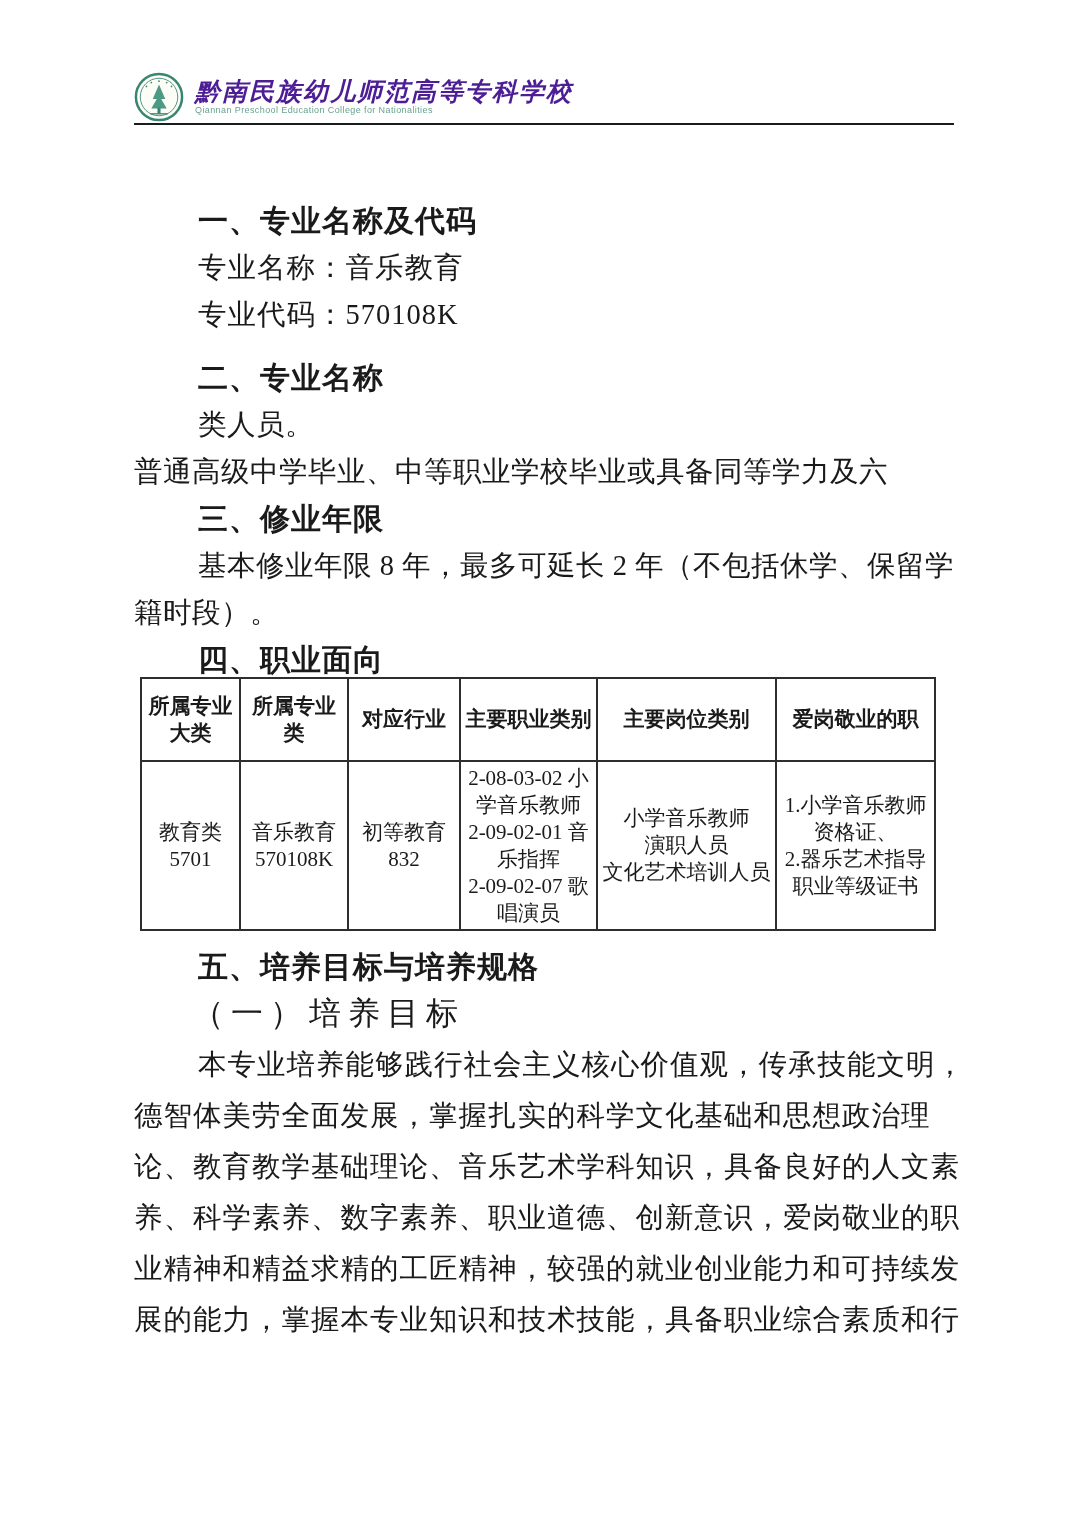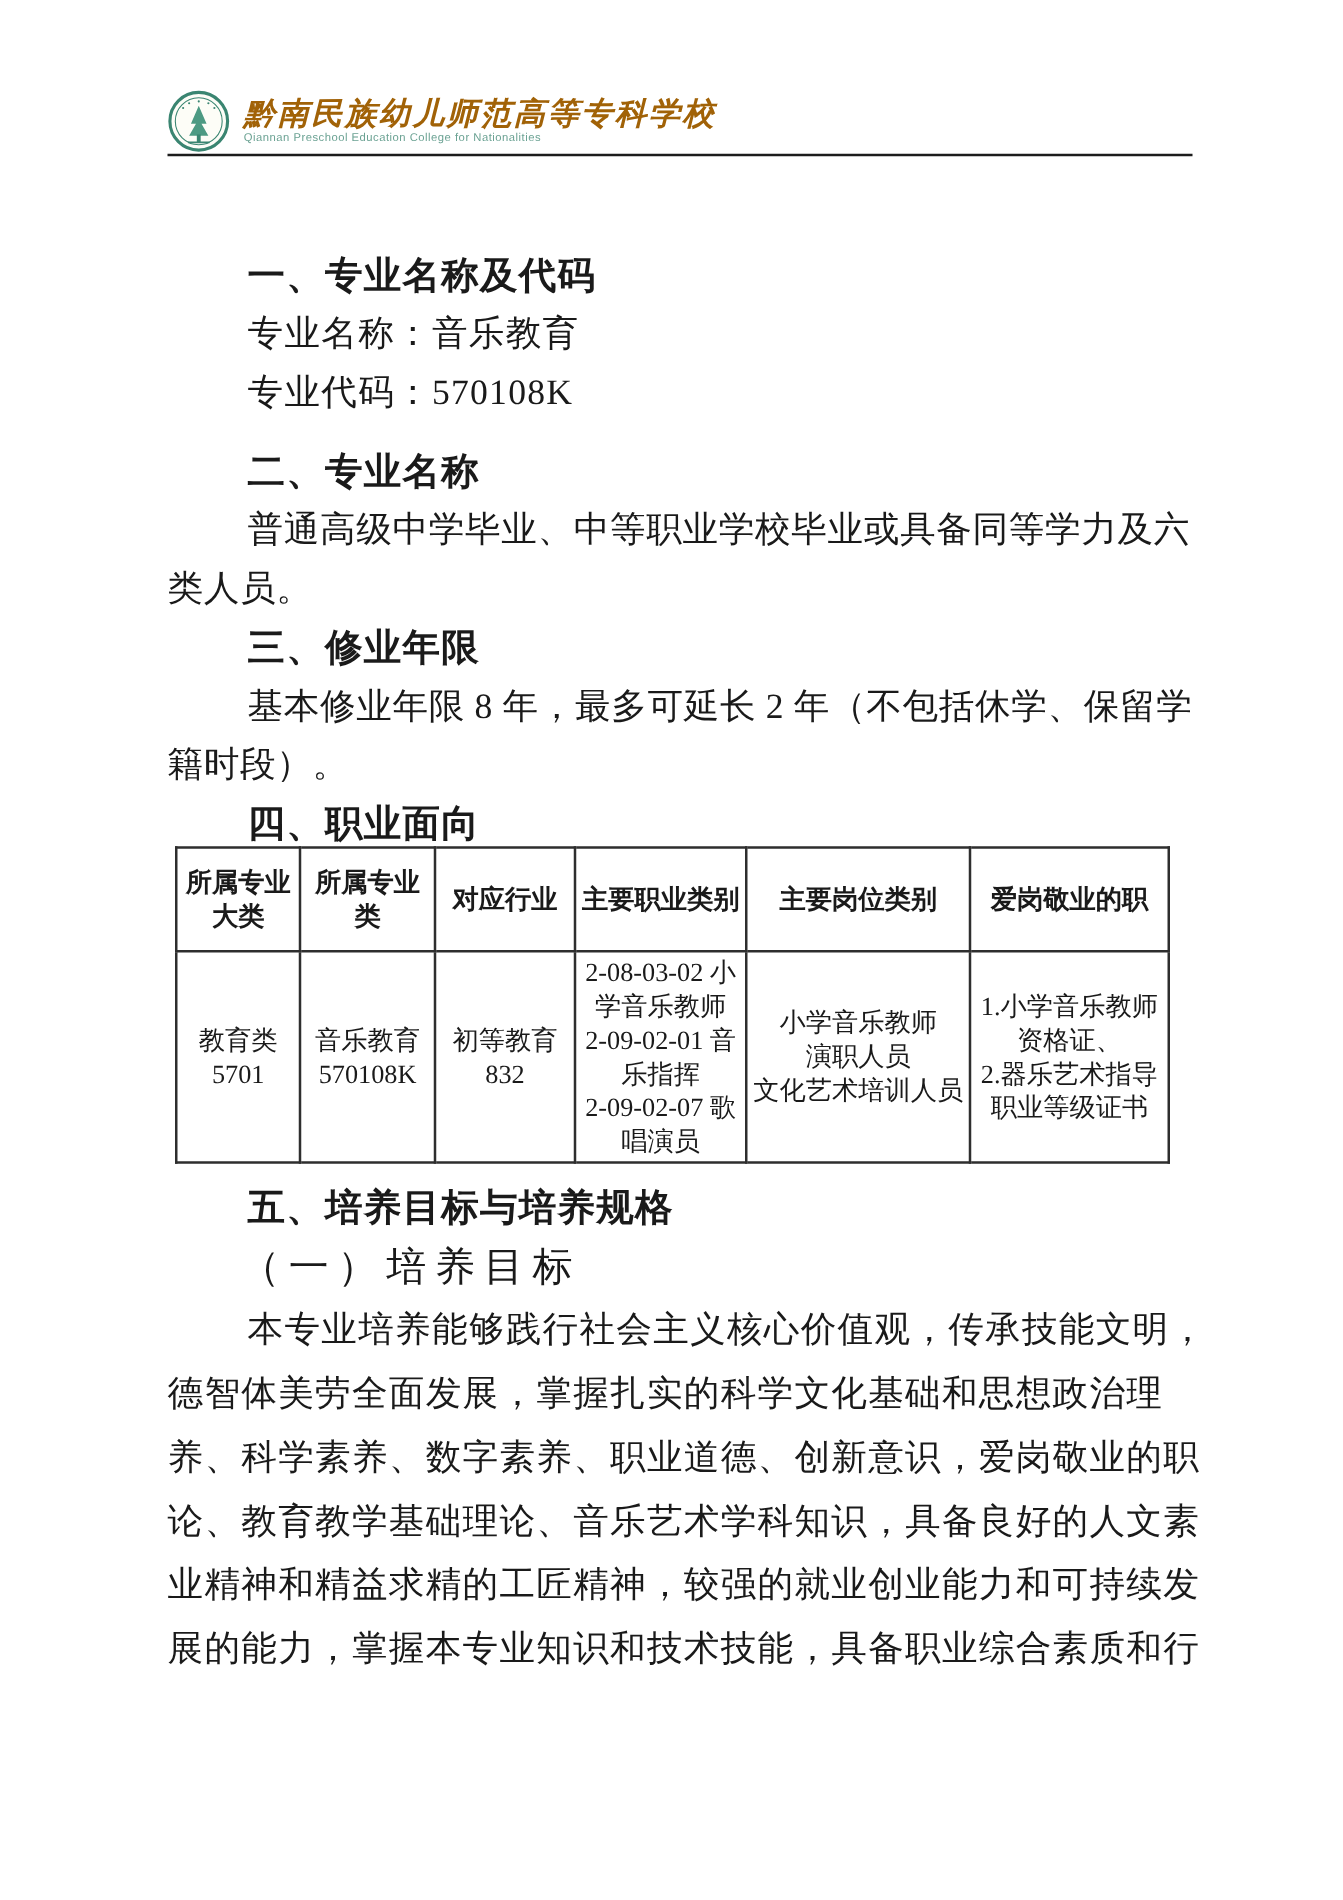--- a/index.html
+++ b/index.html
@@ -24,21 +24,21 @@
   .logo-row { display: flex; align-items: center; gap: 11px; height: 50px; }
   .logo-svg { flex: 0 0 auto; display: block; }
   .logo-text { display: flex; flex-direction: column; justify-content: center; }
   .logo-zh {
     font-family: "Liberation Serif", serif;
     font-style: italic;
     font-weight: 700;
     font-size: 25px;
     line-height: 27px;
     letter-spacing: 2px;
-    color: #a16207;
+    color: #4c1d95;
     white-space: nowrap;
   }
   .logo-en {
     font-family: "Liberation Sans", sans-serif;
     font-size: 9px;
     line-height: 11px;
     letter-spacing: 0.4px;
     color: #6ba293;
     white-space: nowrap;
   }
@@ -129,22 +129,22 @@
   </div>
 
   <div class="content">
 
     <h2 class="sec-h" id="s1">一、专业名称及代码</h2>
     <p class="kv">专业名称：音乐教育</p>
     <p class="kv">专业代码：570108K</p>
 
     <h2 class="sec-h" id="s2">二、专业名称</h2>
     <div class="para">
+        <div>类人员。</div>
         <div>普通高级中学毕业、中等职业学校毕业或具备同等学力及六</div>
-        <div>类人员。</div>
       </div>
 
     <h2 class="sec-h" id="s3">三、修业年限</h2>
     <div class="para">
         <div>基本修业年限 8 年，最多可延长 2 年（不包括休学、保留学</div>
         <div>籍时段）。</div>
       </div>
 
     <h2 class="sec-h" id="s4">四、职业面向</h2>
 
@@ -197,20 +197,20 @@
             </td>
         </tr>
       </tbody>
     </table>
 
     <h2 class="sec-h" id="s5">五、培养目标与培养规格</h2>
     <div class="sub-h">（一）培养目标</div>
     <div class="para goal">
         <div>本专业培养能够践行社会主义核心价值观，传承技能文明，</div>
         <div>德智体美劳全面发展，掌握扎实的科学文化基础和思想政治理</div>
+        <div>论、教育教学基础理论、音乐艺术学科知识，具备良好的人文素</div>
         <div>养、科学素养、数字素养、职业道德、创新意识，爱岗敬业的职</div>
-        <div>论、教育教学基础理论、音乐艺术学科知识，具备良好的人文素</div>
         <div>业精神和精益求精的工匠精神，较强的就业创业能力和可持续发</div>
         <div>展的能力，掌握本专业知识和技术技能，具备职业综合素质和行</div>
       </div>
 
   </div>
 </div>
 
 </body></html>

